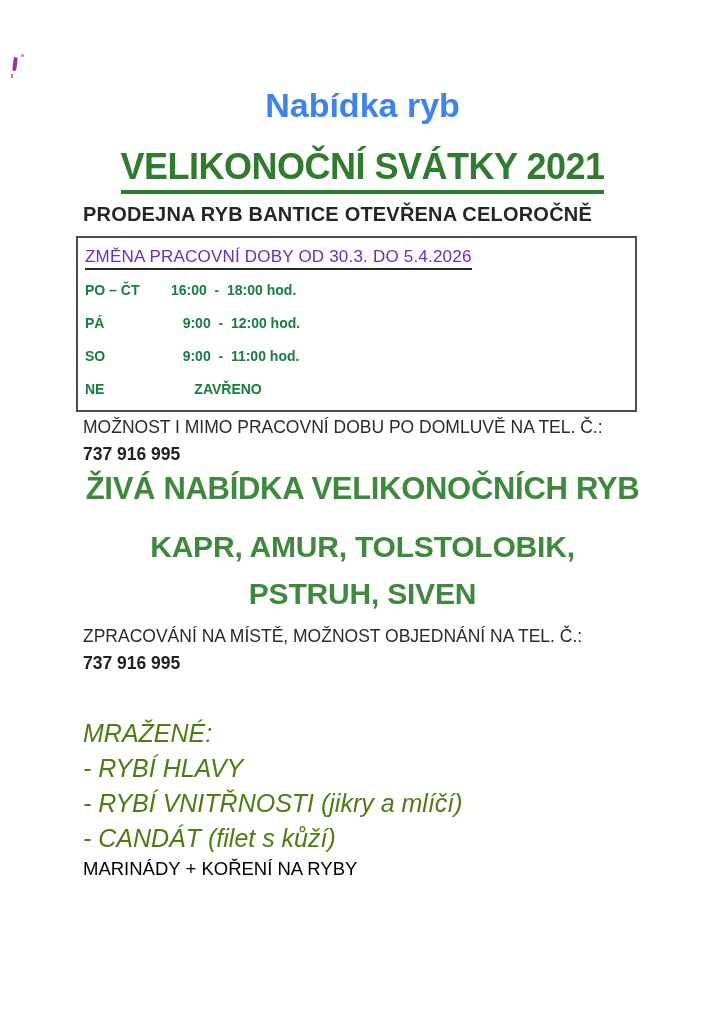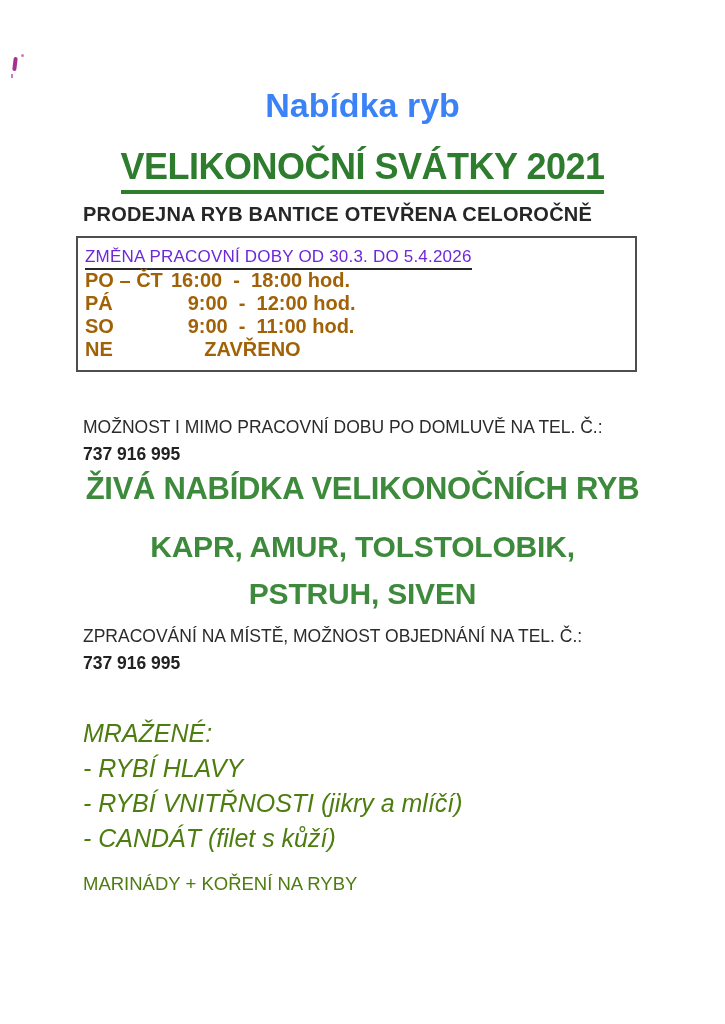--- a/index.html
+++ b/index.html
@@ -49,21 +49,22 @@
     border: 2px solid #4d4d4d;
     background: #ffffff;
     padding: 6px 10px 9px 7px;
   }
   .hours-heading {
     font-size: 17px; font-weight: normal; color: #6d28d9; line-height: 25px;
     letter-spacing: 0.2px;
   }
   .hours-heading .u { border-bottom: 2px solid #262626; padding-bottom: 2px; }
   .hours-row {
-    font-size: 20px; font-weight: bold; color: #a16207; line-height: 23px;
+    margin-top: 10px;
+    font-size: 14px; font-weight: bold; color: #15803d; line-height: 23px;
   }
   .hours-row .day { display: inline-block; width: 86px; }
   .hours-row .time { white-space: pre; }
 
   .contact {
     position: absolute; left: 83px;
     font-size: 17.5px; color: #2b2b2b; line-height: 27px;
   }
   .contact-1 { top: 414px; }
   .contact-2 { top: 623px; }
@@ -85,22 +86,22 @@
   .fish-line-2 { top: 577px; }
 
   .frozen { position: absolute; top: 721px; left: 83px; }
   .frozen-heading, .frozen-item {
     font-style: italic;
     font-size: 25px; color: #4d7c0f; line-height: 24px;
   }
   .frozen-item { margin-top: 11px; }
   .frozen-footer {
     font-style: normal;
-    font-size: 18.5px; color: #4d7c0f; line-height: 24px;
-    margin-top: 22px;
+    font-size: 18.5px; color: #000000; line-height: 24px;
+    margin-top: 7px;
   }
 </style>
 </head>
 <body>
 
 <div class="page">
 
   <div class="scan-mark">
     <span class="m1"></span>
     <span class="m2"></span>

